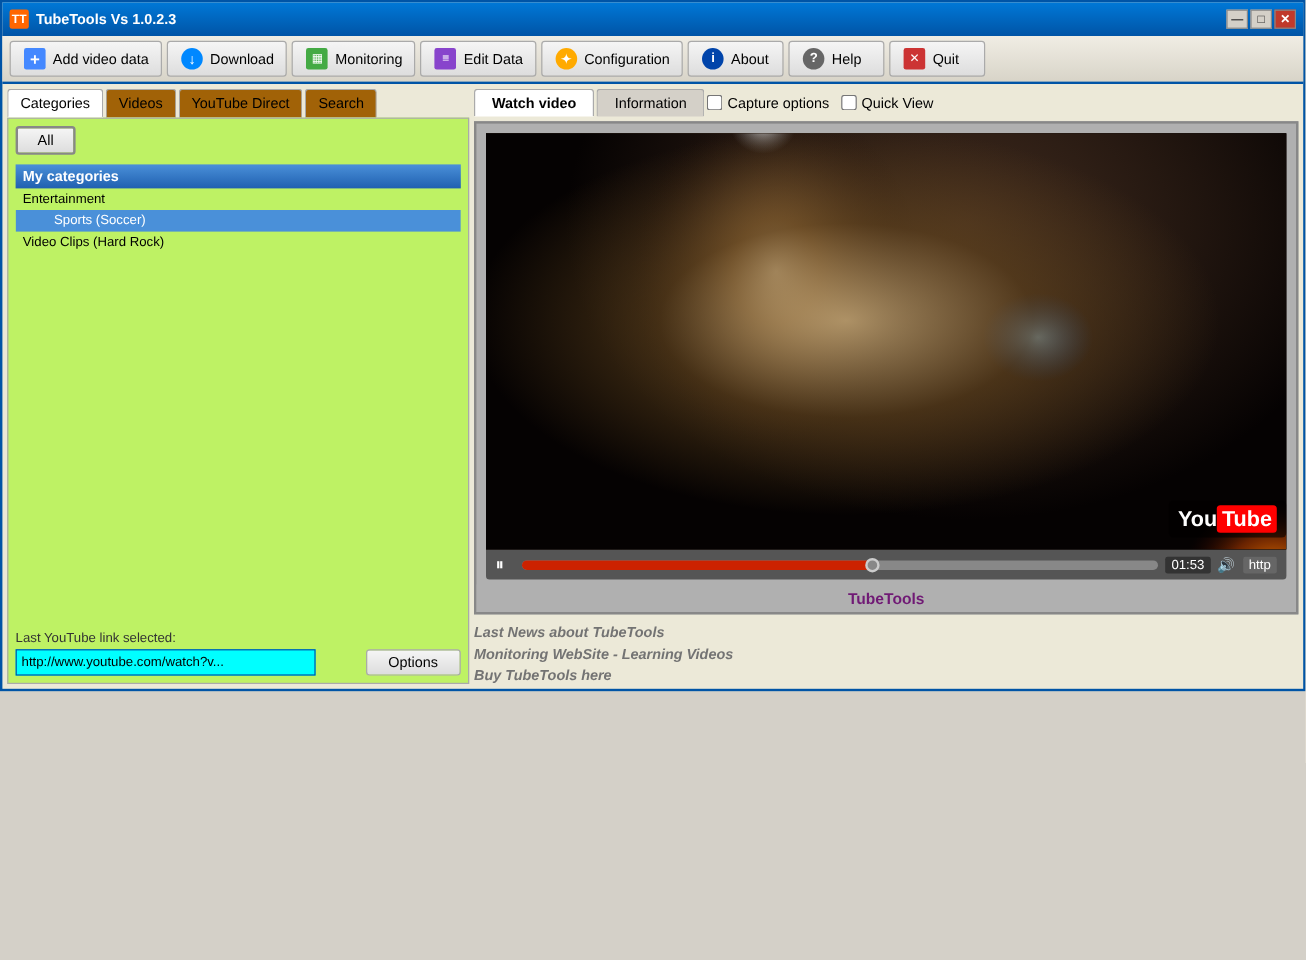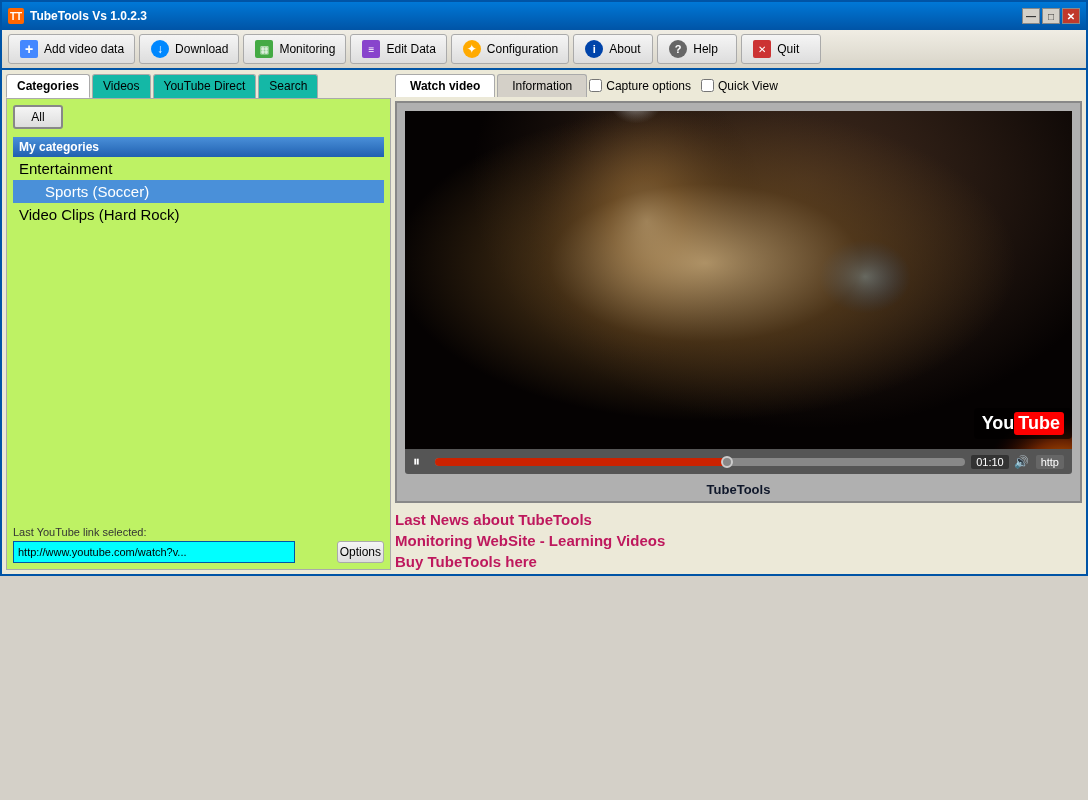--- a/index.html
+++ b/index.html
@@ -113,33 +113,33 @@
       flex-direction: column;
     }
     
     .tabs {
       display: flex;
       gap: 0;
       margin-bottom: 0;
     }
     .tab {
       padding: 4px 10px;
-      background: #14b8a6;
+      background: #a16207;
       border: 1px solid #aaa;
       border-bottom: none;
       cursor: pointer;
       font-size: 12px;
       border-radius: 3px 3px 0 0;
       margin-right: 2px;
     }
     .tab.active {
       background: white;
       border-bottom: 1px solid white;
       z-index: 1;
-      font-weight: bold;
+      font-weight: normal;
     }
     .tab-panel {
       background: #bef264;
       border: 1px solid #aaa;
       flex: 1;
       padding: 6px;
       display: flex;
       flex-direction: column;
       overflow: hidden;
     }
@@ -160,21 +160,21 @@
       font-weight: bold;
       font-size: 12px;
     }
     .category-list {
       flex: 1;
       overflow-y: auto;
     }
     .category-item {
       padding: 3px 6px;
       cursor: pointer;
-      font-size: 15px;
+      font-size: 11px;
       color: #000;
     }
     .category-item.selected {
       background: #4a90d9;
       color: white;
       padding-left: 32px;
     }
     
     .link-area {
       margin-top: 6px;
@@ -193,21 +193,21 @@
     .link-input {
       flex: 1;
       padding: 2px 4px;
       border: 1px solid #0054a6;
       background: #00ffff;
       font-size: 11px;
       color: #000;
       height: 22px;
     }
     .options-btn {
-      padding: 3px 2px;
+      padding: 3px 18px;
       background: linear-gradient(to bottom, #f5f5f5, #ddd);
       border: 1px solid #aaa;
       border-radius: 3px;
       cursor: pointer;
       font-size: 12px;
       margin-left: 22px;
     }
     
     .right-panel {
       flex: 1;
@@ -360,35 +360,36 @@
       padding: 1px 5px;
       border-radius: 2px;
     }
     
     .video-title {
       text-align: center;
       font-size: 13px;
       font-weight: bold;
       padding: 4px;
       background: #b0b0b0;
-      color: #0f172a;
+      color: #701a75;
     }
     
     .news-links {
       margin-top: 8px;
       display: flex;
       flex-direction: column;
       gap: 4px;
     }
     .news-link {
-      color: #be185d;
+      color: #737373;
       text-decoration: none;
-      font-size: 15px;
-      font-weight: bold;
-      cursor: pointer;
+      font-size: 12px;
+      font-weight: bold;
+      cursor: pointer;
+      font-style: italic;
     }
 
     
     .icon-add { 
       width: 18px; height: 18px;
       background: #4488ff;
       border-radius: 2px;
       display: flex; align-items: center; justify-content: center;
       color: white; font-size: 14px; font-weight: bold;
     }
@@ -603,21 +604,21 @@
             <span class="yt-you">You</span>
             <span class="yt-tube">Tube</span>
           </div>
         </div>
         <div class="video-controls">
           <span class="play-pause-btn">⏸</span>
           <div class="progress-bar-bg">
             <div class="progress-bar-fill"></div>
             <div class="progress-handle"></div>
           </div>
-          <span class="time-display">01:10</span>
+          <span class="time-display">01:53</span>
           <span class="volume-icon">🔊</span>
           <span class="share-btn">http</span>
         </div>
         <div class="video-title">TubeTools</div>
       </div>
 
       <div class="news-links">
         <a class="news-link">Last News about TubeTools</a>
         <a class="news-link">Monitoring WebSite - Learning Videos</a>
         <a class="news-link">Buy TubeTools here</a>

